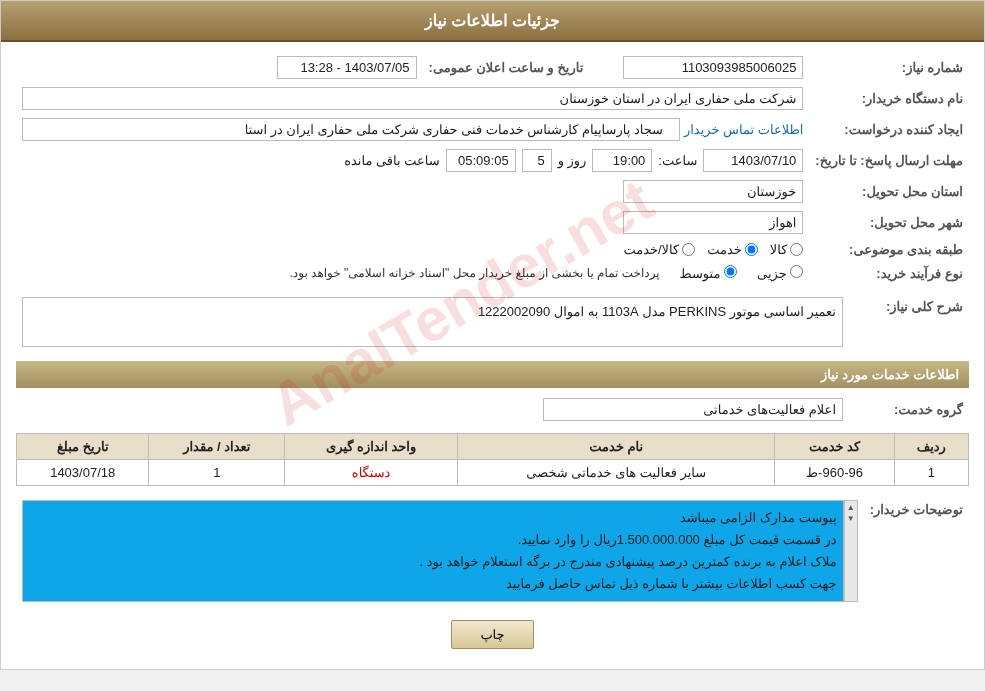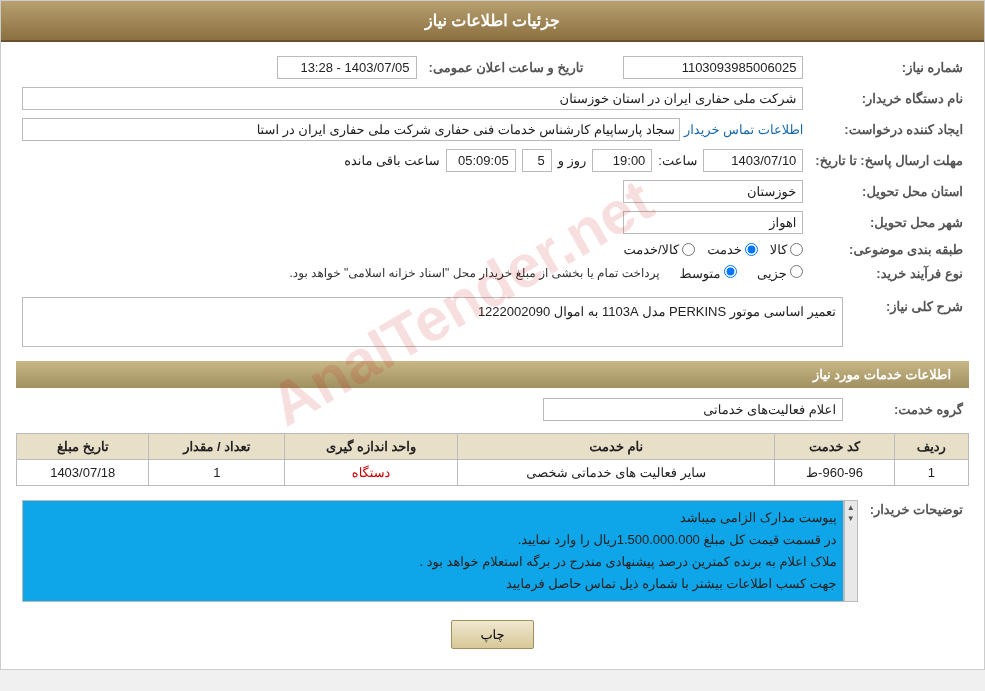--- a/index.html
+++ b/index.html
@@ -62,21 +62,21 @@
       padding: 3px 6px;
       min-height: 22px;
     }
     .link-blue {
       color: #1a6aaa;
       cursor: pointer;
     }
     .section-header {
       background: linear-gradient(to bottom, #c8b888, #a09060);
       color: #fff;
-      padding: 6px 18px;
+      padding: 6px 10px;
       font-weight: bold;
       margin: 10px 0 6px 0;
       text-align: right;
     }
     .date-row {
       display: flex;
       align-items: center;
       gap: 6px;
       flex-wrap: wrap;
     }
@@ -212,21 +212,21 @@
         <td class="value-cell" colspan="3">
           <span class="input-wide" style="display:block;">شرکت ملی حفاری ایران در استان خوزستان</span>
         </td>
       </tr>
 
       <tr>
         <td class="label-cell">ایجاد کننده درخواست:</td>
         <td class="value-cell" colspan="3">
           <div style="display:flex; align-items:center; gap:4px;">
             <span class="link-blue">اطلاعات تماس خریدار</span>
-            <span class="input-wide" style="flex:1; display:inline-block; border:1px solid #bbb; padding:3px 4px;">سجاد پارساپیام کارشناس خدمات فنی حفاری شرکت ملی حفاری ایران در استا</span>
+            <span class="input-wide" style="flex:1; display:inline-block; border:1px solid #bbb; padding:3px 16px;">سجاد پارساپیام کارشناس خدمات فنی حفاری شرکت ملی حفاری ایران در استا</span>
           </div>
         </td>
       </tr>
 
       <tr>
         <td class="label-cell">مهلت ارسال پاسخ: تا تاریخ:</td>
         <td class="value-cell" colspan="3">
           <div class="date-row">
             <span class="input-box" style="min-width:100px;">1403/07/10</span>
             <span>ساعت:</span>

